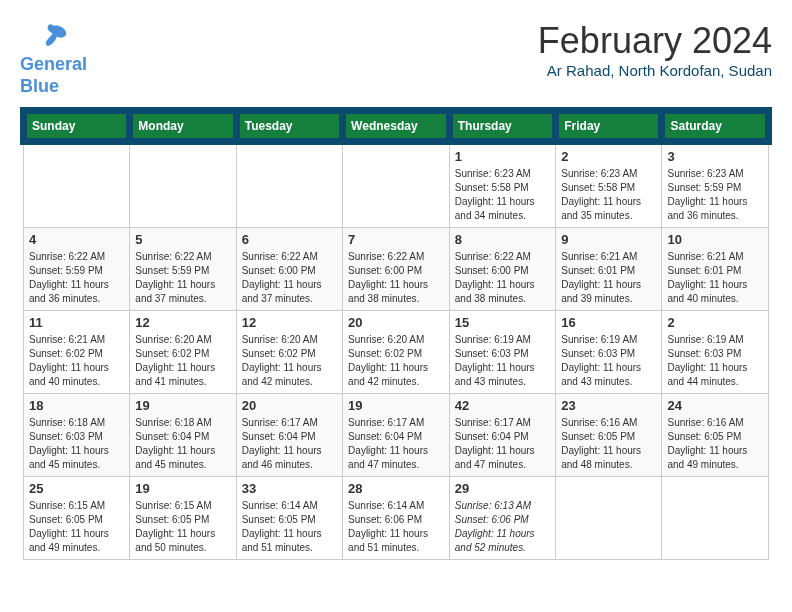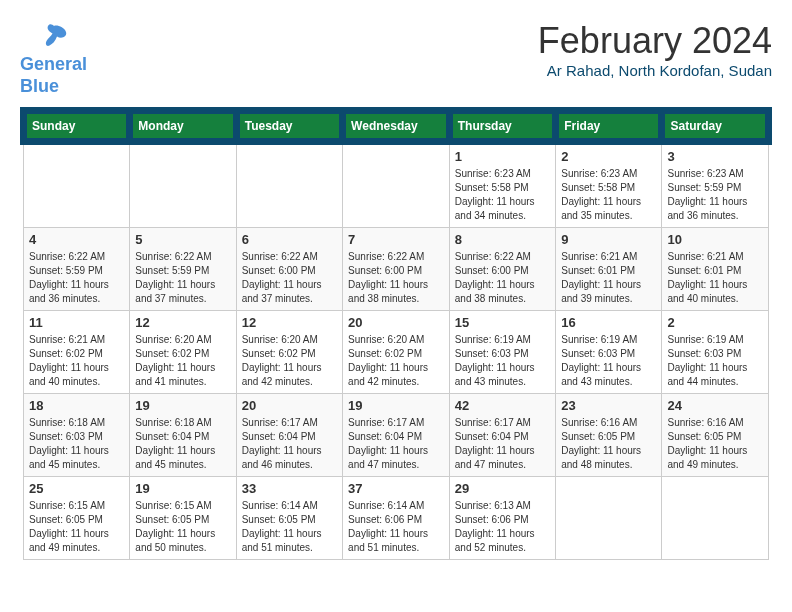--- a/index.html
+++ b/index.html
@@ -285,28 +285,28 @@
 Sunset: 6:05 PM
 Daylight: 11 hours and 50 minutes.</div>
         </td>
         <td>
           <div class="day-num">33</div>
           <div class="day-info" style="white-space: pre-line;">Sunrise: 6:14 AM
 Sunset: 6:05 PM
 Daylight: 11 hours and 51 minutes.</div>
         </td>
         <td>
-          <div class="day-num">37</div>
+          <div class="day-num">28</div>
           <div class="day-info" style="white-space: pre-line;">Sunrise: 6:14 AM
 Sunset: 6:06 PM
 Daylight: 11 hours and 51 minutes.</div>
         </td>
         <td>
           <div class="day-num">29</div>
-          <div class="day-info" style="white-space: pre-line;">Sunrise: 6:13 AM
+          <div class="day-info" style="white-space: pre-line; font-style: italic;">Sunrise: 6:13 AM
 Sunset: 6:06 PM
 Daylight: 11 hours and 52 minutes.</div>
         </td>
         <td class="empty-cell"></td>
         <td class="empty-cell"></td>
       </tr>
     </tbody>
 </table>
 
 </body></html>

